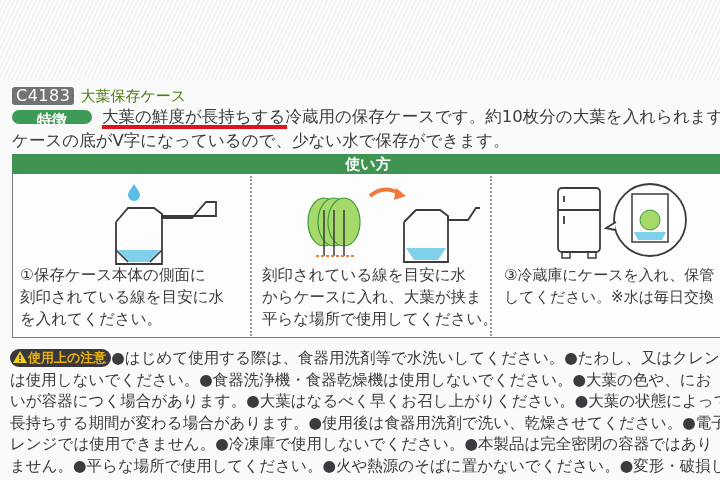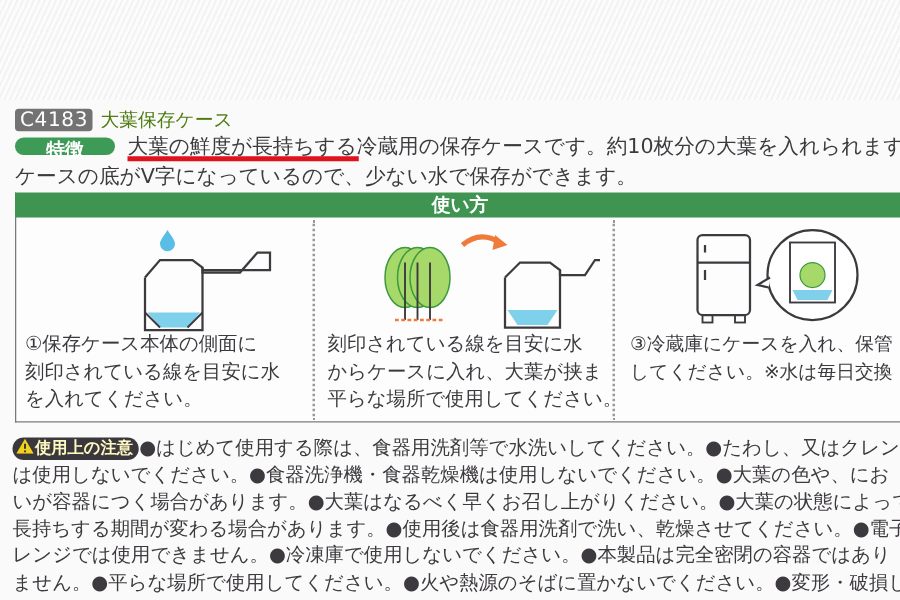--- a/index.html
+++ b/index.html
@@ -52,21 +52,21 @@
     .step svg { position: absolute; }
     .step-text {
       position: absolute; left: 6px; top: 88px; font-size: 15.5px; line-height: 22px; color: #3c3a3e; white-space: nowrap;
     }
     .step-2 .step-text { left: 10px; }
     .step-3 .step-text { left: 12px; font-size: 15px; }
 
     .caution-area { position: absolute; left: 10px; top: 348px; width: 720px; font-size: 15.5px; line-height: 21.5px; color: #3c3a3e; }
     .caution-line { white-space: nowrap; height: 21.5px; }
     .caution-badge {
-      display: inline-block; background: #3a383c; color: #fef9c3; font-size: 13px; font-weight: bold;
+      display: inline-block; background: #3a383c; color: #eab308; font-size: 13px; font-weight: bold;
       height: 18px; line-height: 18px; padding: 0 5px 0 3px; border-radius: 9px; vertical-align: 1px;
     }
     .warn-icon { display: inline-block; width: 14px; height: 12px; vertical-align: -1px; margin-right: 1px; }
   </style>
 </head>
 <body>
 
 <div class="texture"></div>
 
 <div class="header-row">

